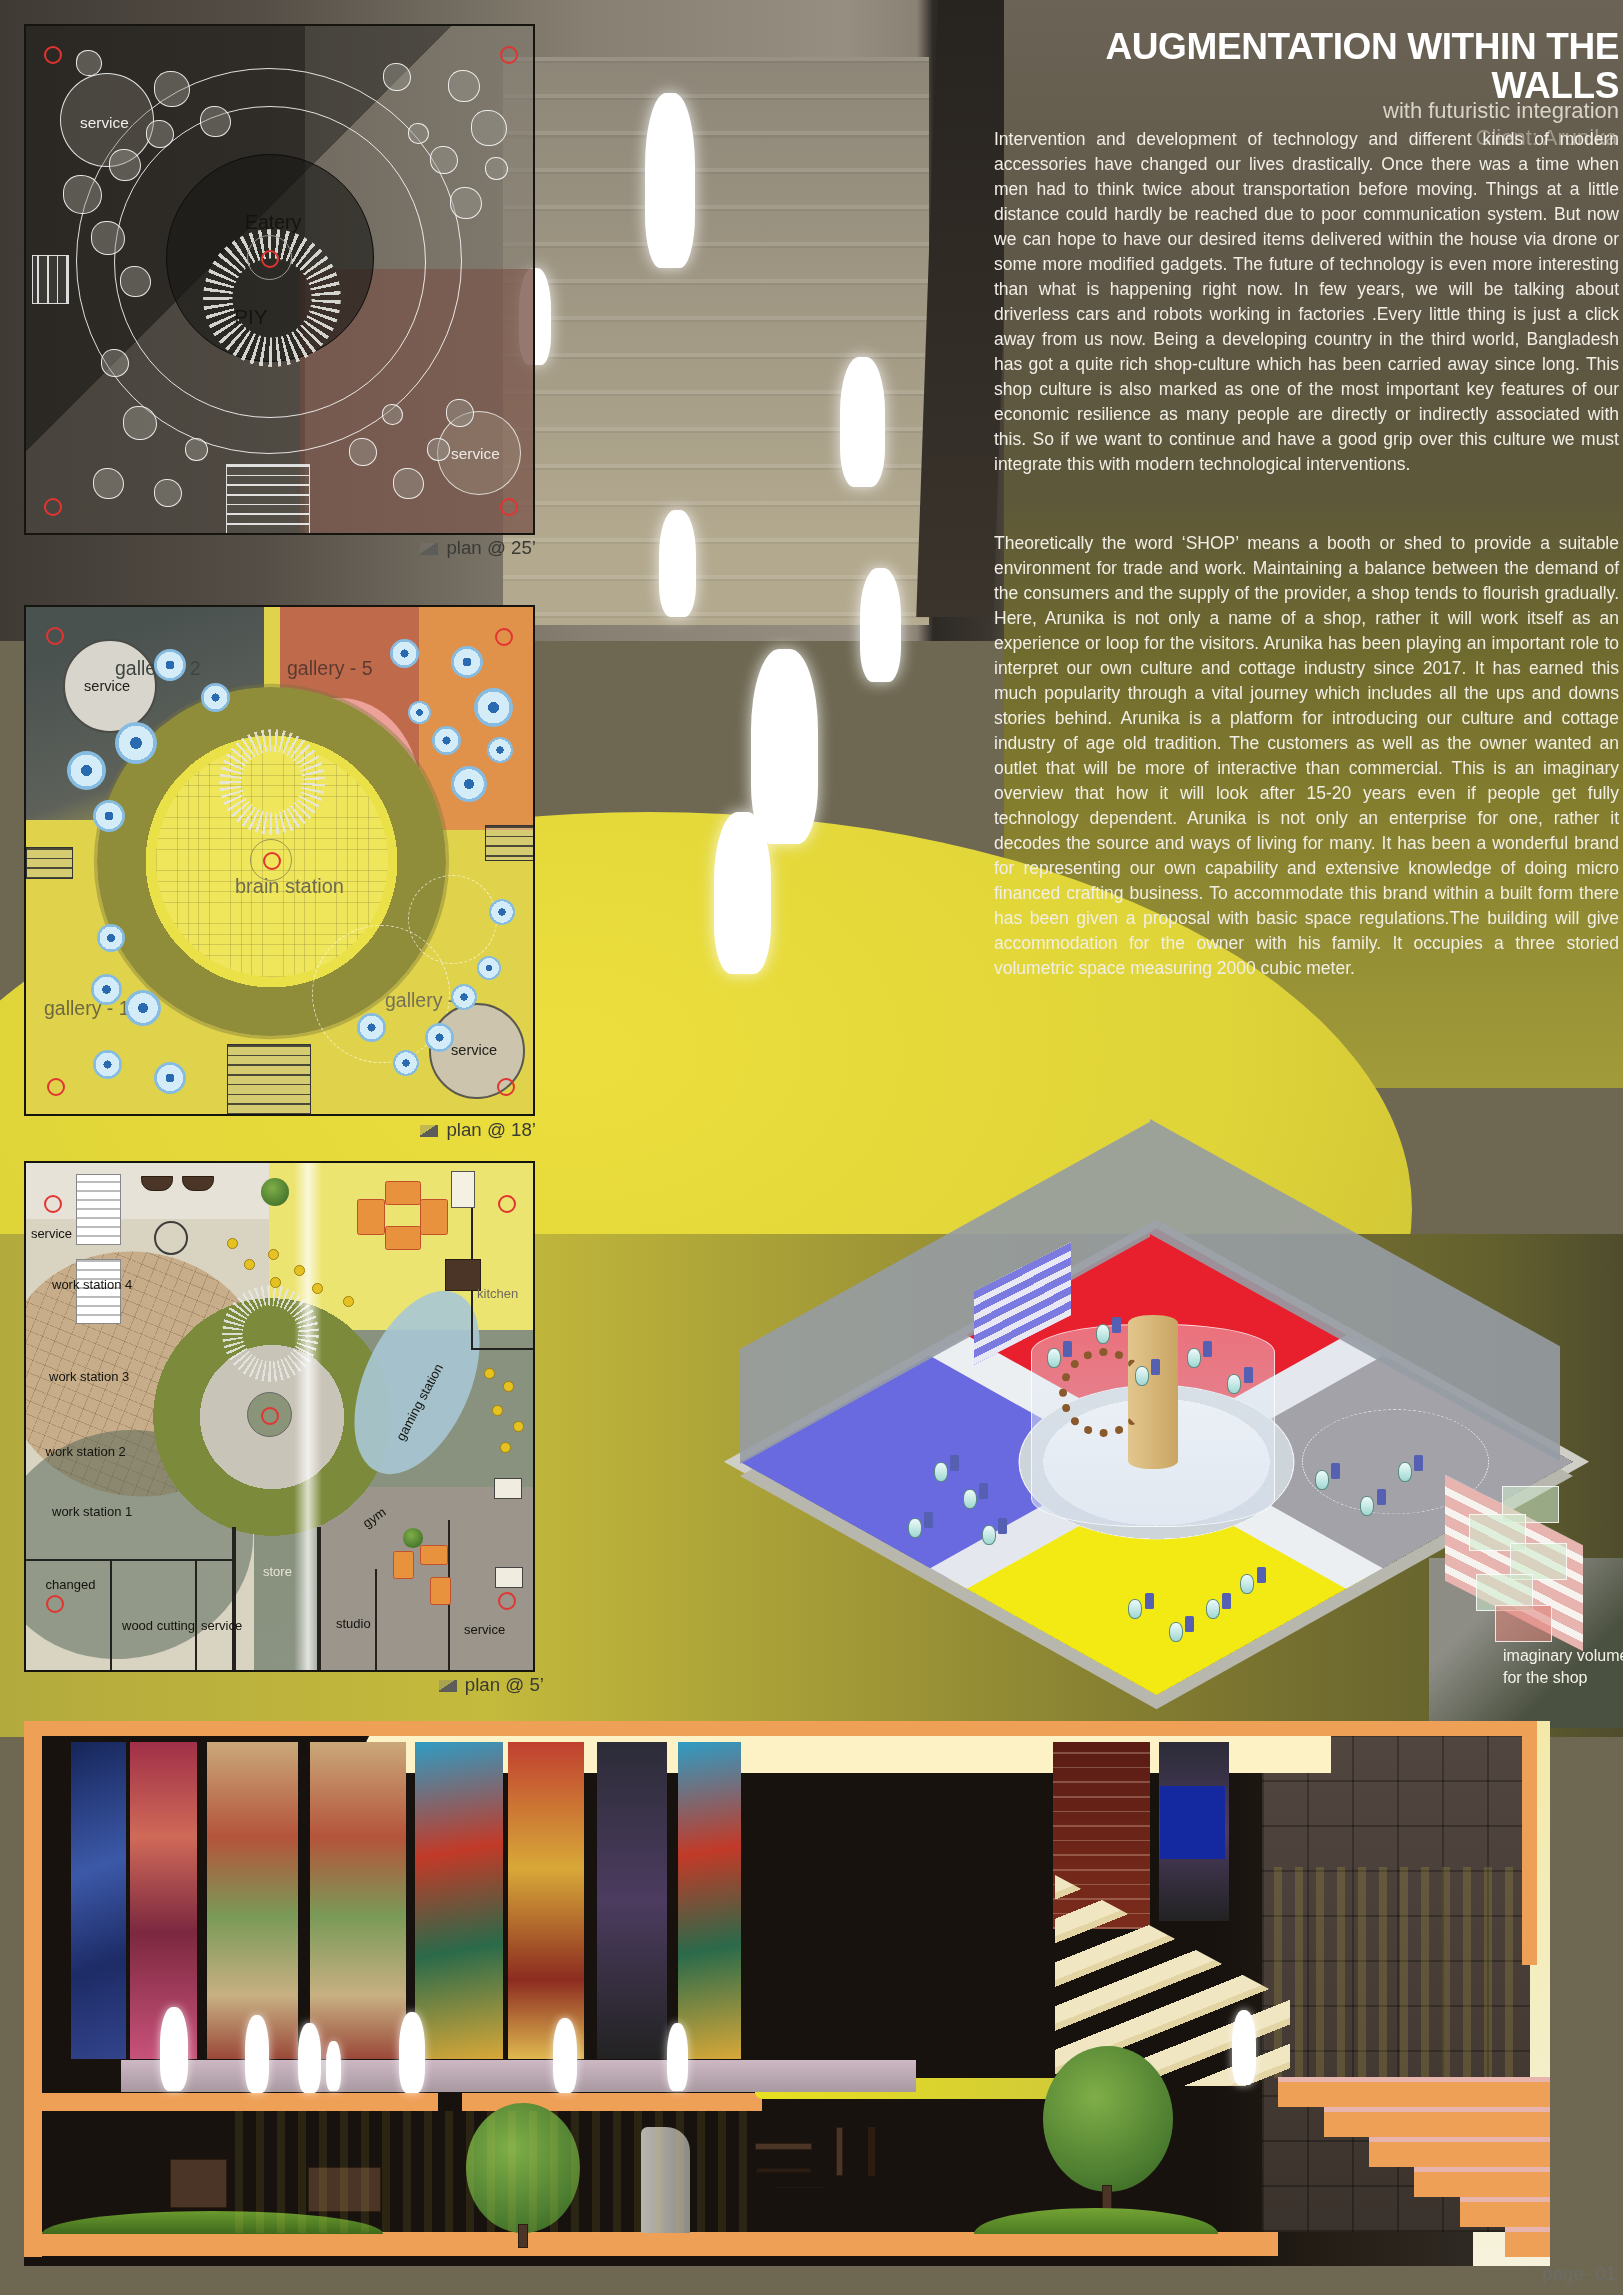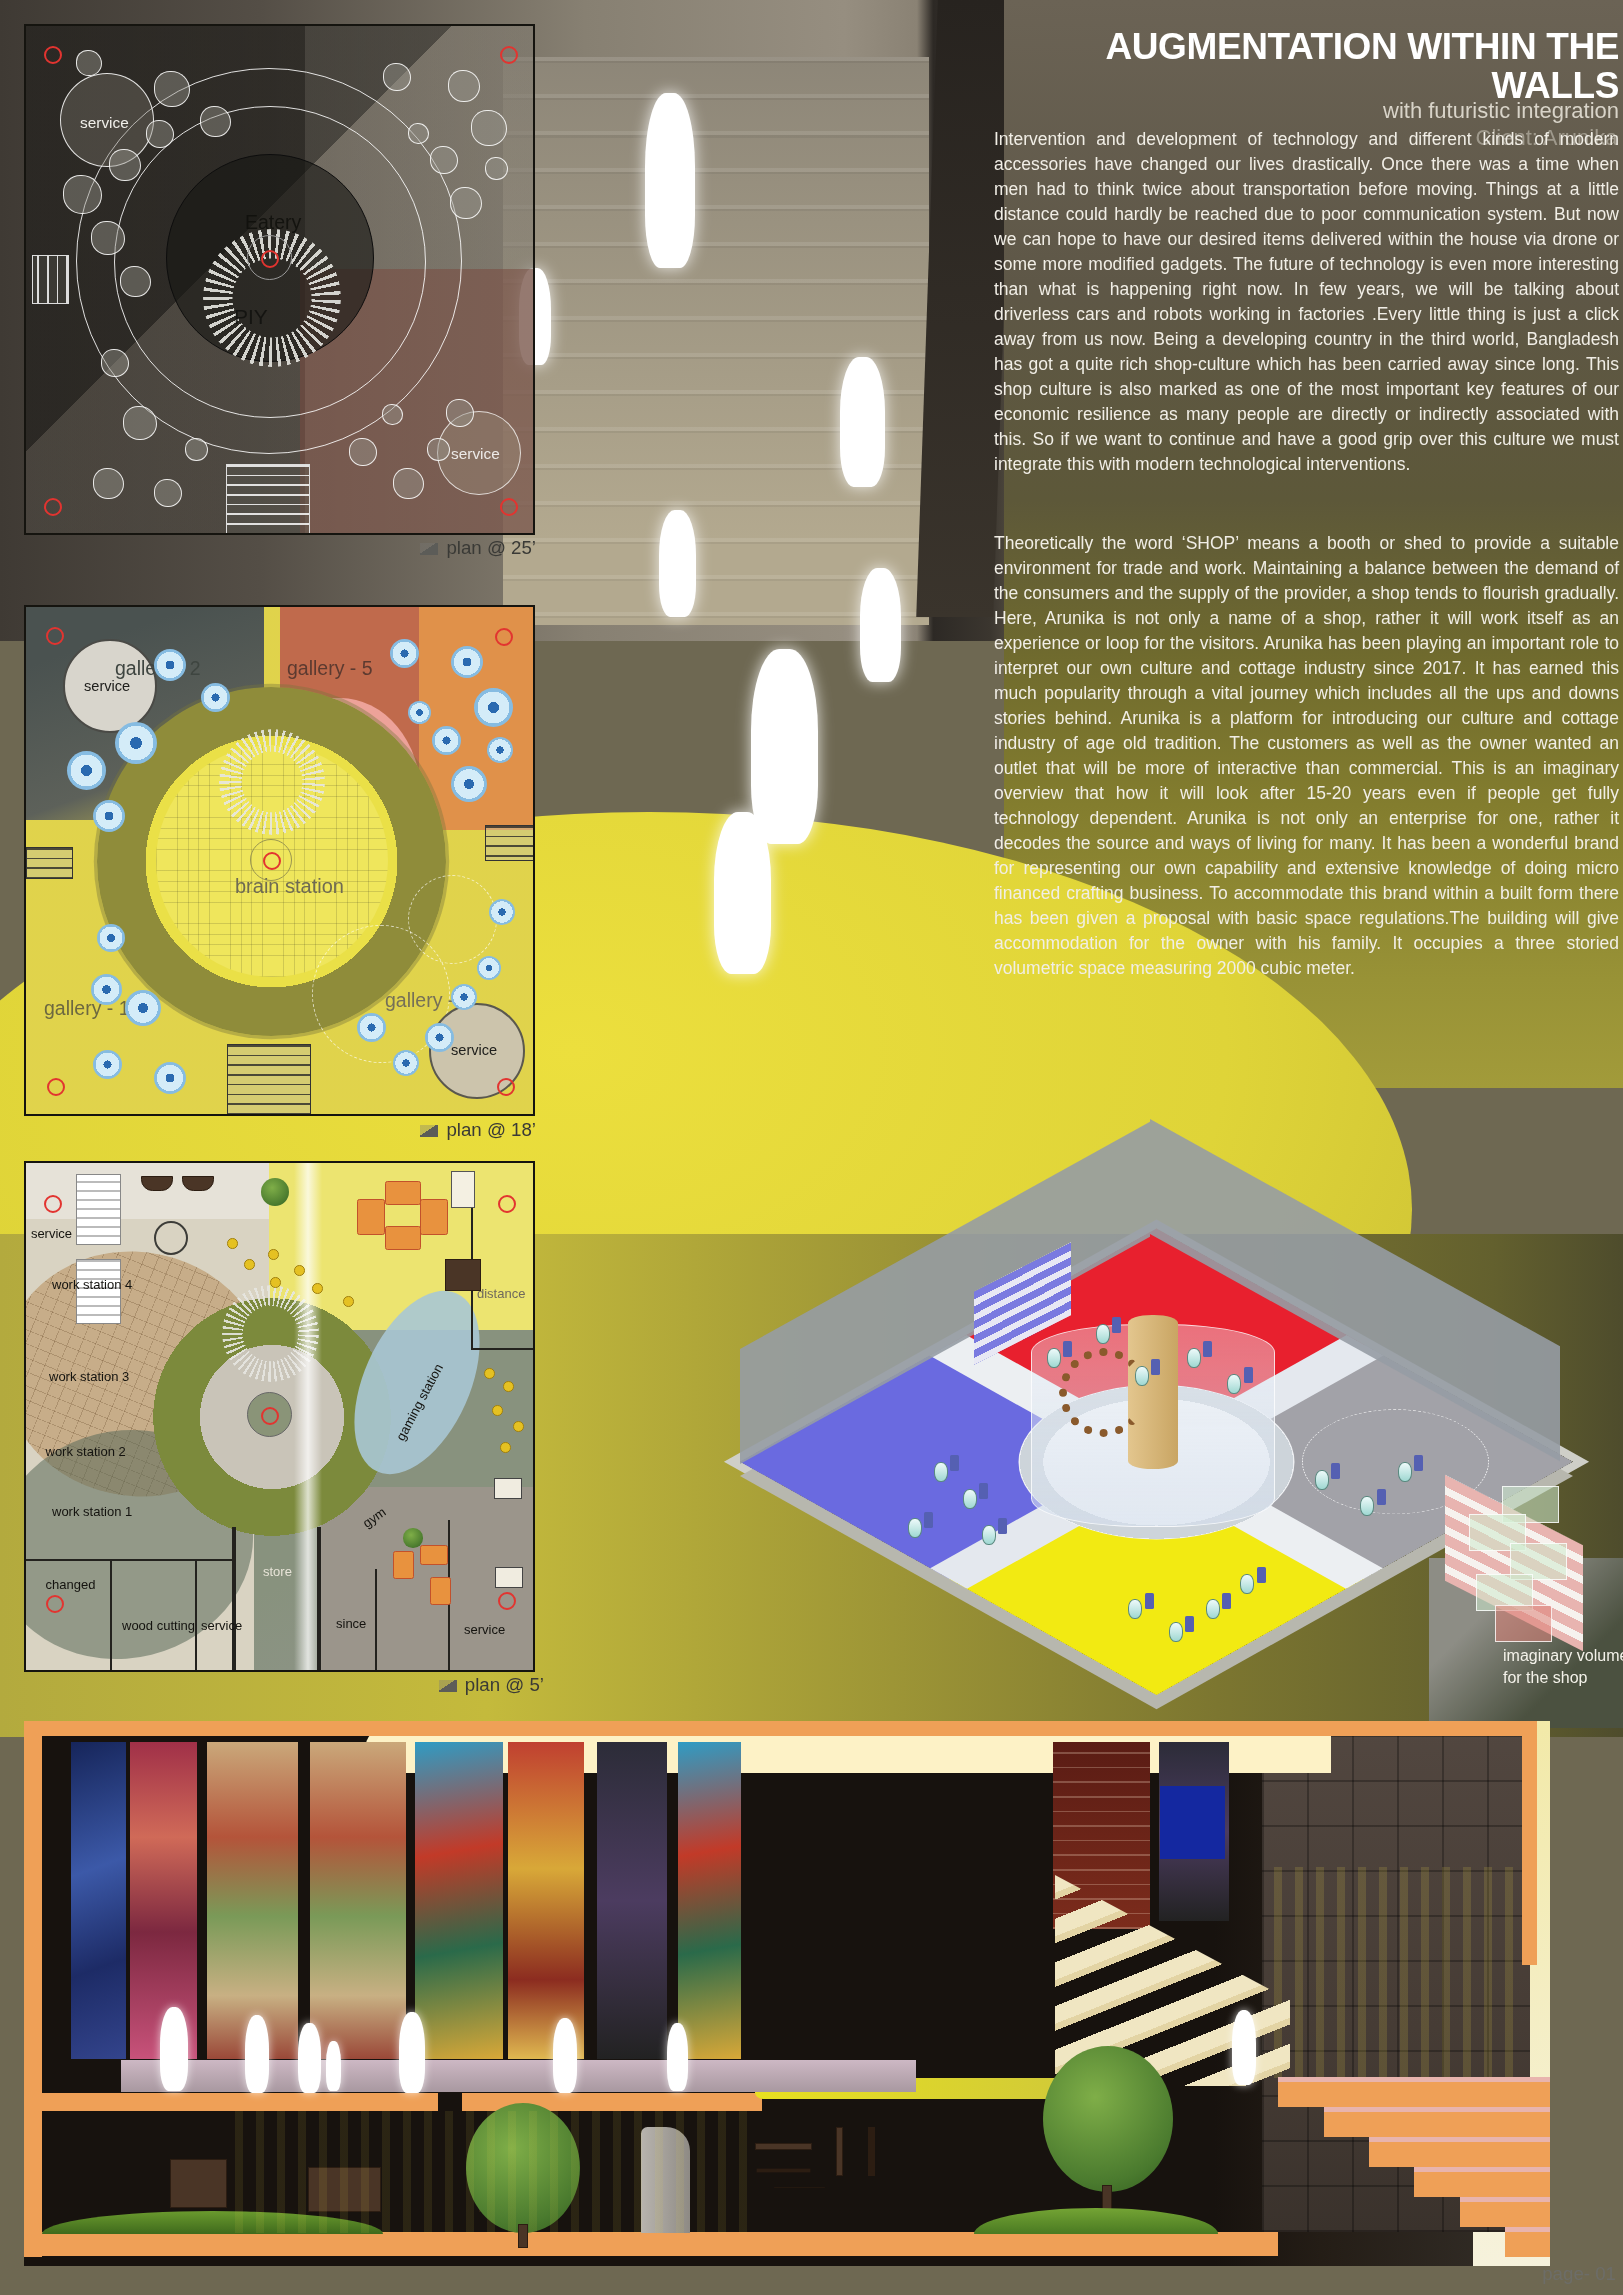--- a/index.html
+++ b/index.html
@@ -335,24 +335,24 @@
 
     <div class="p3lbl" style="left:4.9px;top:63px;">service</div>
     <div class="p3lbl" style="left:26px;top:114px;">work station 4</div>
     <div class="p3lbl" style="left:23px;top:206px;">work station 3</div>
     <div class="p3lbl" style="left:19.5px;top:281px;">work station 2</div>
     <div class="p3lbl" style="left:26px;top:341px;">work station 1</div>
     <div class="p3lbl" style="left:19.5px;top:414px;">changed</div>
     <div class="p3lbl" style="left:96px;top:455px;">wood cutting</div>
     <div class="p3lbl" style="left:175px;top:455px;">service</div>
     <div class="p3lbl" style="left:237px;top:401px;color:#e8e4d8;">store</div>
-    <div class="p3lbl" style="left:310px;top:453px;">since</div>
+    <div class="p3lbl" style="left:310px;top:453px;">studio</div>
     <div class="p3lbl" style="left:336px;top:347px;transform:rotate(-35deg);">gym</div>
     <div class="p3lbl" style="left:367px;top:273px;transform:rotate(-62deg);transform-origin:left top;">gaming station</div>
-    <div class="p3lbl" style="left:451px;top:123px;color:#70695c;">distance</div>
+    <div class="p3lbl" style="left:451px;top:123px;color:#70695c;">kitchen</div>
     <div class="p3lbl" style="left:438px;top:459px;">service</div>
     <div class="cring" style="left:18px;top:32px;"></div>
     <div class="cring" style="left:472px;top:32px;"></div>
     <div class="cring" style="left:19.5px;top:432px;"></div>
     <div class="cring" style="left:472px;top:429px;"></div>
   </div>
   <div class="caption" style="left:349px;top:1674px;"><span class="cap-ic" style="position:relative;"></span><span style="position:relative;">plan @ 5’</span></div>
 
   <div id="textcol">
     <div id="title">AUGMENTATION WITHIN THE WALLS</div>

